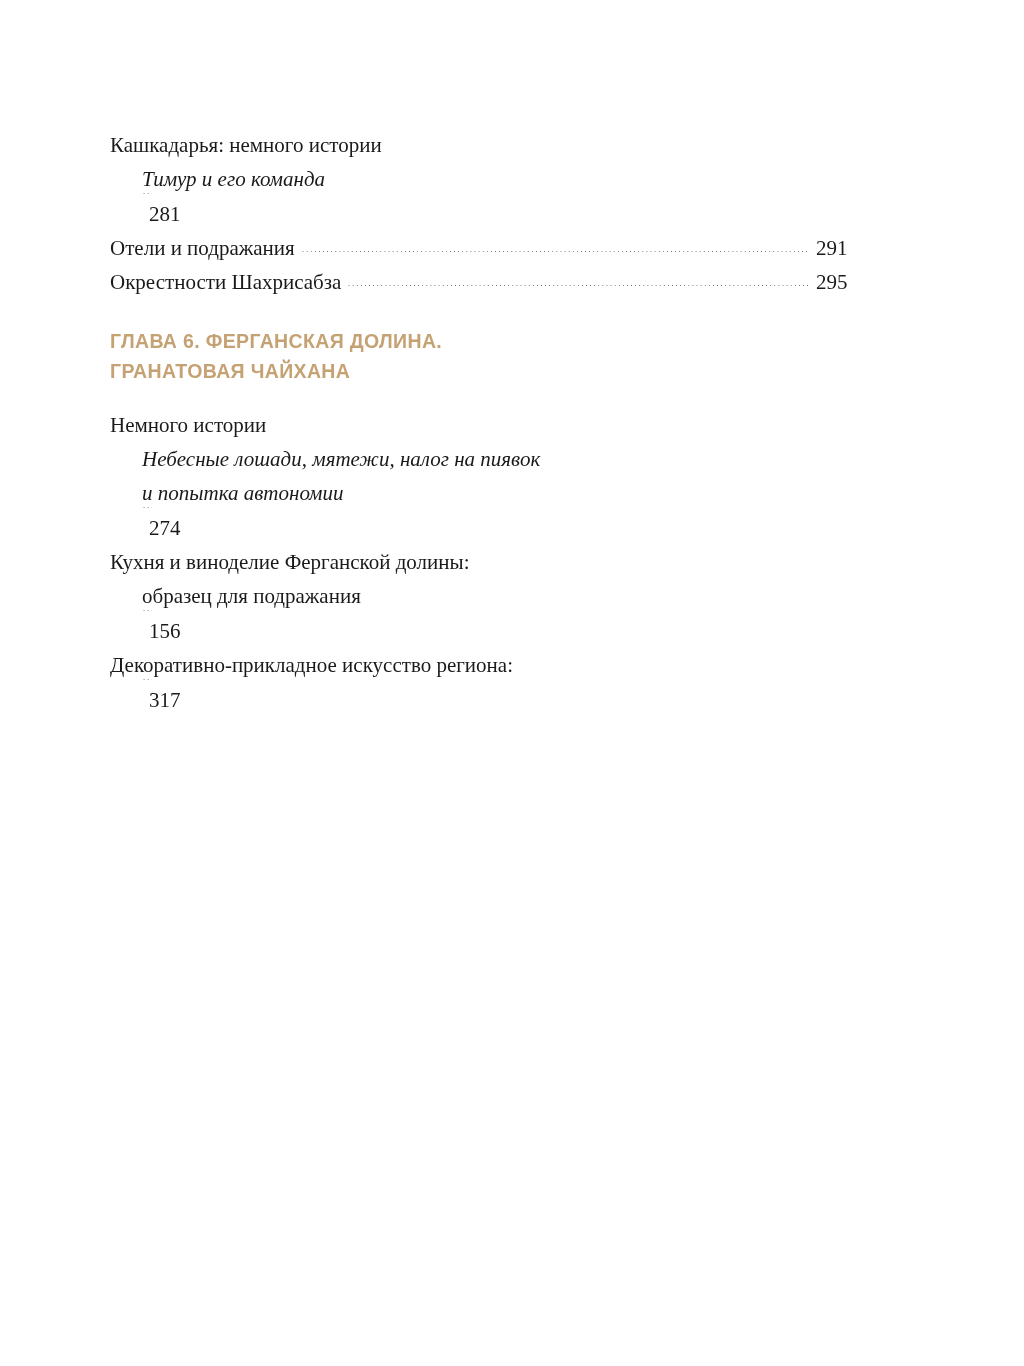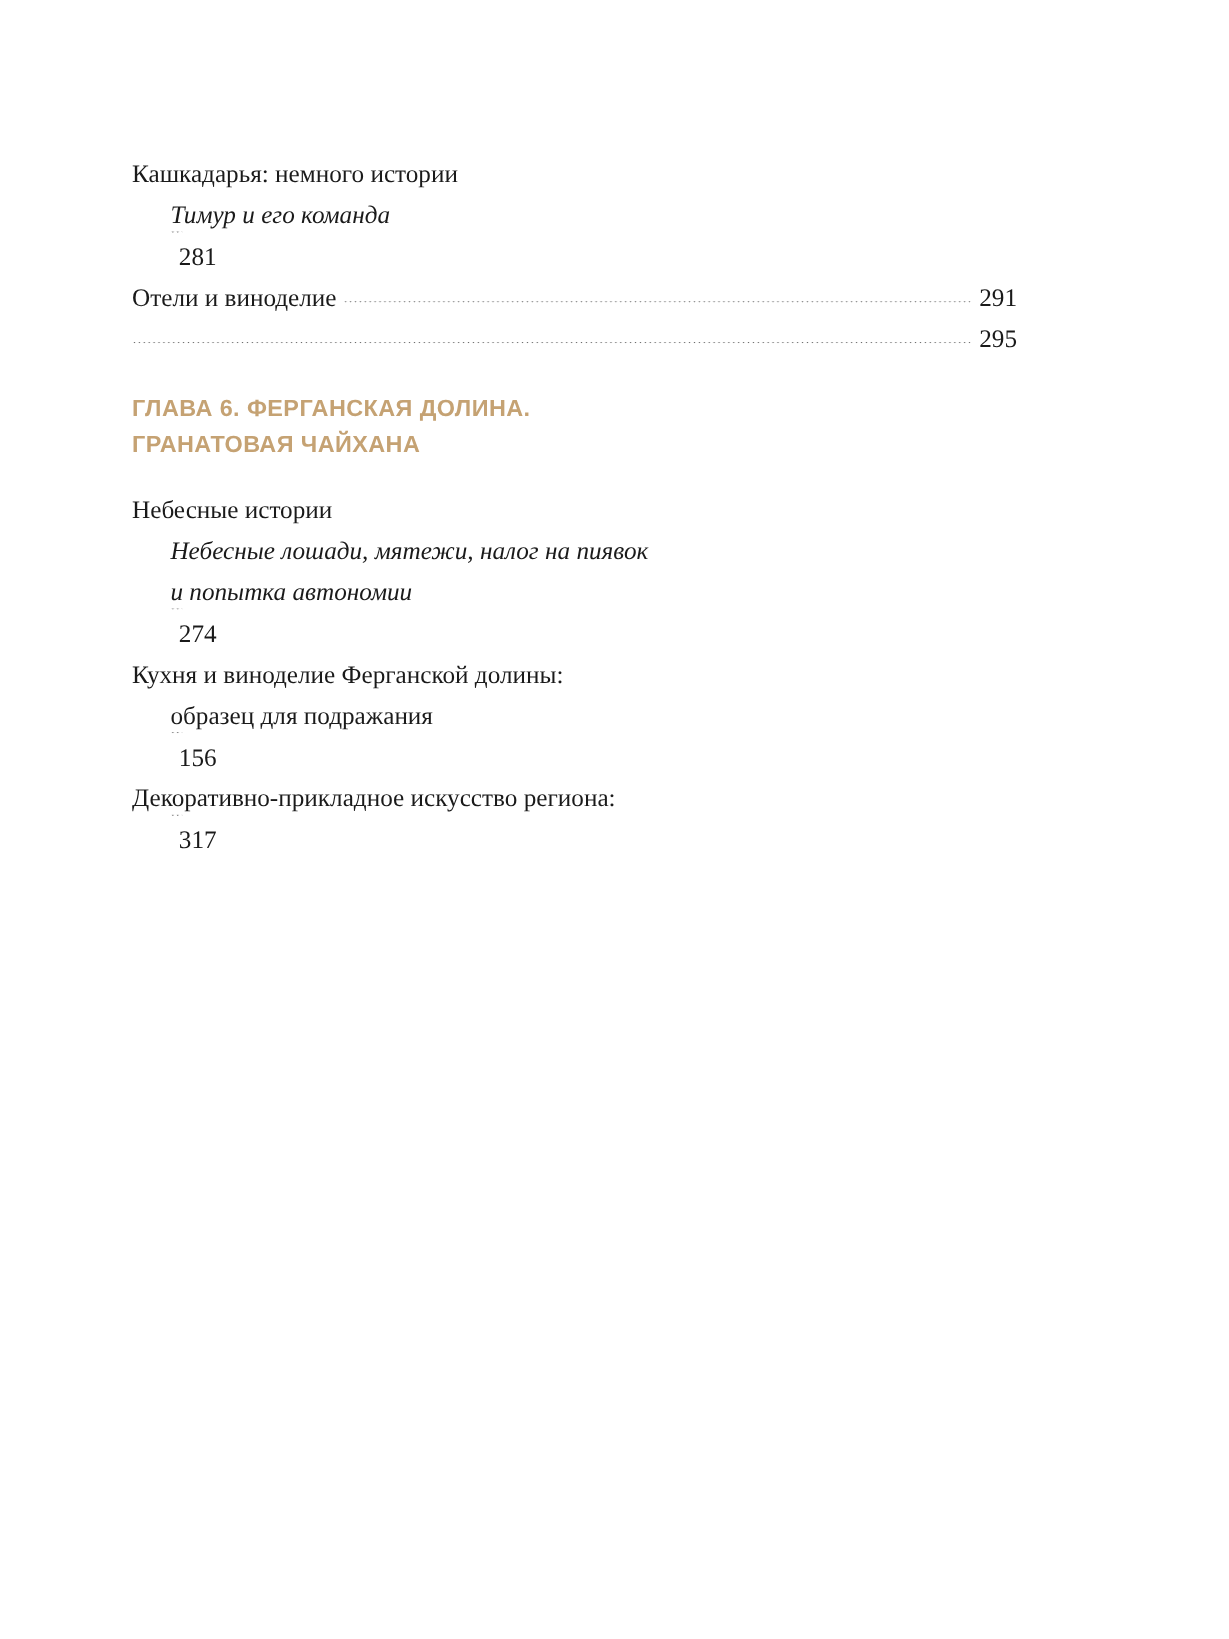--- a/index.html
+++ b/index.html
@@ -110,39 +110,40 @@
 
       </div>
 
       <div class="toc-row lvl2 italic">
         <span class="label">Тимур и его команда</span>
         <span class="leader"></span>
         <span class="pageno">281</span>
       </div>
 
       <div class="toc-row">
-        <span class="label">Отели и виноделие</span>
+        <span class="label">Отели и подражания</span>
         <span class="leader"></span>
         <span class="pageno">291</span>
       </div>
 
       <div class="toc-row">
+        <span class="label">Окрестности Шахрисабза</span>
         <span class="leader"></span>
         <span class="pageno">295</span>
       </div>
     </div>
 
     <div class="chapter-heading">
       <span class="hline">ГЛАВА 6. ФЕРГАНСКАЯ ДОЛИНА.</span>
       <span class="hline">ГРАНАТОВАЯ ЧАЙХАНА</span>
     </div>
 
     <div class="toc-block">
       <div class="toc-row plain">
-        <span class="label">Небесные истории</span>
+        <span class="label">Немного истории</span>
 
       </div>
 
       <div class="toc-row lvl2 italic plain">
         <span class="label">Небесные лошади, мятежи, налог на пиявок</span>
 
       </div>
 
       <div class="toc-row lvl2 italic">
         <span class="label">и попытка автономии</span>

